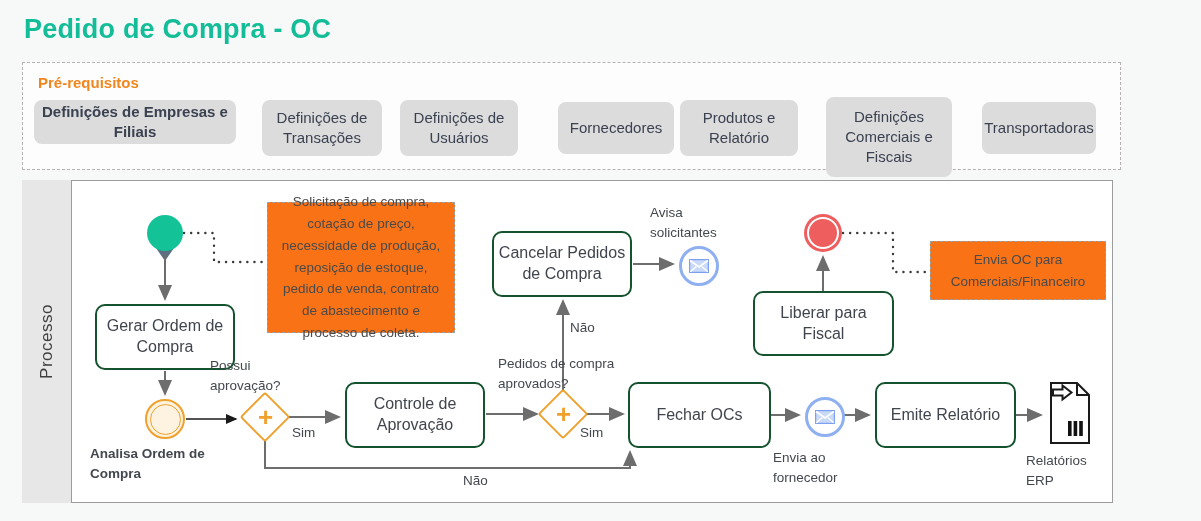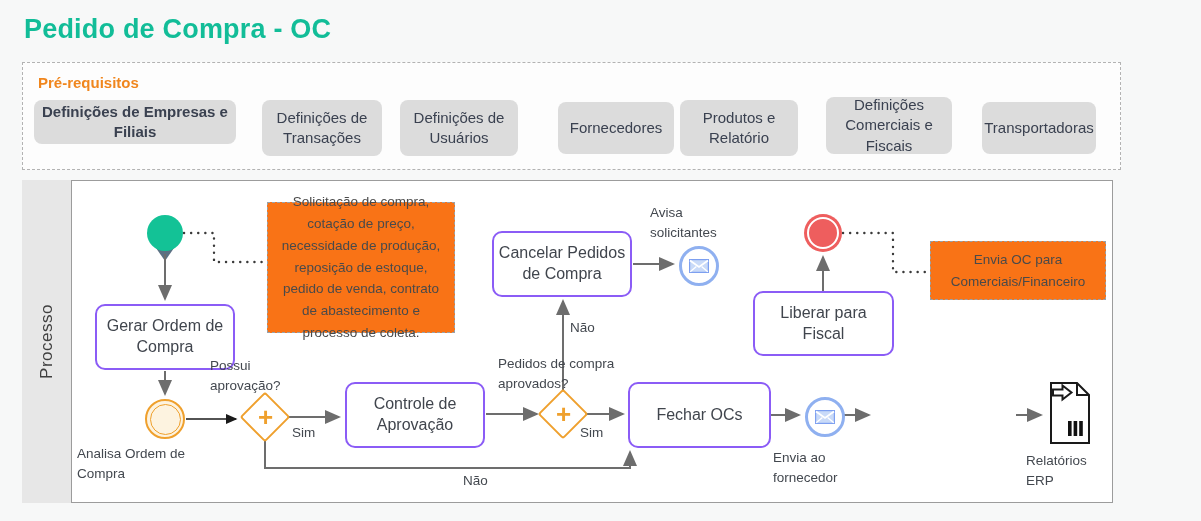--- a/index.html
+++ b/index.html
@@ -15,21 +15,21 @@
   .chip{position:absolute;background:#dcdcdc;border-radius:8px;display:flex;align-items:center;justify-content:center;text-align:center;color:#3a4150;font-size:15px;line-height:1.35;padding:4px 8px;box-sizing:border-box;cursor:pointer;}
 
   
   .lane-strip{position:absolute;left:22px;top:180px;width:49px;height:323px;background:#e7e7e7;display:flex;align-items:center;justify-content:center;z-index:0;}
   .lane-strip span{writing-mode:vertical-rl;transform:rotate(180deg);font-size:17px;color:#3f3f3f;letter-spacing:.5px;}
   .lane-content{position:absolute;left:71px;top:180px;width:1042px;height:323px;background:#ffffff;border:1px solid #9c9c9c;box-sizing:border-box;z-index:0;}
 
   .connector-layer{position:absolute;left:0;top:0;width:1201px;height:521px;z-index:1;pointer-events:none;}
 
   
-  .task{position:absolute;background:#fff;border:2px solid #8b5cf6;border-radius:10px;display:flex;align-items:center;justify-content:center;text-align:center;font-size:16px;color:#40454d;line-height:1.3;padding:4px;box-sizing:border-box;z-index:2;cursor:pointer;}
+  .task{position:absolute;background:#fff;border:2px solid #14532d;border-radius:10px;display:flex;align-items:center;justify-content:center;text-align:center;font-size:16px;color:#40454d;line-height:1.3;padding:4px;box-sizing:border-box;z-index:2;cursor:pointer;}
   .start-ev{position:absolute;left:147px;top:215px;width:36px;height:36px;border-radius:50%;background:#13c296;z-index:2;}
   .end-ev{position:absolute;left:804px;top:214px;width:38px;height:38px;border-radius:50%;background:#ee5e5e;z-index:2;}
   .end-ev-inner{position:absolute;inset:3px;border:2px solid #fff;border-radius:50%;}
   .analisa-ev{position:absolute;left:145px;top:399px;width:40px;height:40px;border-radius:50%;border:2px solid #efa02d;background:#fdf3e0;box-sizing:border-box;z-index:2;}
   .analisa-inner{position:absolute;inset:2.5px;border:1.5px solid #efa02d;border-radius:50%;}
   .gateway{position:absolute;width:32px;height:32px;background:#fff;border:2.5px solid #efa02d;border-radius:3px;transform:rotate(45deg);box-sizing:content-box;z-index:2;}
   .gw-plus{position:absolute;width:37px;height:37px;display:flex;align-items:center;justify-content:center;font-size:26px;font-weight:700;color:#efa02d;z-index:3;pointer-events:none;}
   .msg-ev{position:absolute;width:34px;height:34px;border:3px solid #8fb0f0;border-radius:50%;background:#fff;display:flex;align-items:center;justify-content:center;z-index:2;}
   .doc-icon{position:absolute;left:1046px;top:381px;z-index:2;}
 
@@ -45,21 +45,21 @@
 
   <div class="page-title">Pedido de Compra - OC</div>
 
   <div class="prereq-box"></div>
   <div class="prereq-label">Pré-requisitos</div>
   <div class="chip" style="left:34px;top:100px;width:202px;height:44px;font-weight:bold;">Definições de Empresas e Filiais</div>
   <div class="chip" style="left:262px;top:100px;width:120px;height:56px;">Definições de Transações</div>
   <div class="chip" style="left:400px;top:100px;width:118px;height:56px;">Definições de Usuários</div>
   <div class="chip" style="left:538px;top:102px;width:116px;height:52px;margin-left:20px;">Fornecedores</div>
   <div class="chip" style="left:680px;top:100px;width:118px;height:56px;">Produtos e Relatório</div>
-  <div class="chip" style="left:826px;top:97px;width:126px;height:57px;">Definições Comerciais e Fiscais</div>
+  <div class="chip" style="left:826px;top:97px;width:126px;height:80px;">Definições Comerciais e Fiscais</div>
   <div class="chip" style="left:982px;top:102px;width:114px;height:52px;">Transportadoras</div>
 
   <div class="lane-strip">
     <span>Processo</span>
   </div>
   <div class="lane-content"></div>
 
   <svg class="connector-layer" width="1201" height="521" viewBox="0 0 1201 521">
     <defs>
       <marker id="ah" markerWidth="9" markerHeight="8" refX="7" refY="3.5" orient="auto">
@@ -95,20 +95,21 @@
     </div>
   <div class="analisa-ev">
       <div class="analisa-inner"></div>
     </div>
 
   <div class="task" style="left:95px;top:304px;width:140px;height:66px;">Gerar Ordem de Compra</div>
   <div class="task" style="left:345px;top:382px;width:140px;height:66px;">Controle de Aprovação</div>
   <div class="task" style="left:492px;top:231px;width:140px;height:66px;">Cancelar Pedidos de Compra</div>
   <div class="task" style="left:628px;top:382px;width:143px;height:66px;">Fechar OCs</div>
   <div class="task" style="left:753px;top:291px;width:141px;height:65px;">Liberar para Fiscal</div>
+  <div class="task" style="left:875px;top:382px;width:141px;height:66px;">Emite Relatório</div>
 
   <div class="gateway" style="left:247px;top:399px;"></div>
   <div class="gw-plus" style="left:247px;top:399px;">+</div>
   <div class="gateway" style="left:545px;top:396px;"></div>
   <div class="gw-plus" style="left:545px;top:396px;">+</div>
 
   <div class="msg-ev" style="left:679px;top:246px;">
     <svg width="20" height="14" viewBox="0 0 20 14">
       <rect x="0.6" y="0.6" width="18.8" height="12.8" fill="#c9daf8" stroke="#7d9ff0" stroke-width="1.2"></rect>
       <path d="M1,1.6 L10,8 L19,1.6" stroke="#ffffff" stroke-width="1.8" fill="none"></path>
@@ -130,21 +131,21 @@
       <path d="M7,8.5 H16.5 V4.5 L25.5,11.5 L16.5,18.5 V14.5 H7 Z" fill="#ffffff" stroke="#1a1a1a" stroke-width="2"></path>
       <rect x="22" y="40" width="3.6" height="15" fill="#111111"></rect>
       <rect x="27.6" y="40" width="3.6" height="15" fill="#111111"></rect>
       <rect x="33.2" y="40" width="3.6" height="15" fill="#111111"></rect>
     </svg>
   </div>
 
   <div class="annotation" style="left:267px;top:202px;width:188px;height:131px;">Solicitação de compra, cotação de preço, necessidade de produção, reposição de estoque, pedido de venda, contrato de abastecimento e processo de coleta.</div>
   <div class="annotation" style="left:930px;top:241px;width:176px;height:59px;">Envia OC para Comerciais/Financeiro</div>
 
-  <div class="flow-label" style="left:77px;top:444px;width:150px;">Analisa Ordem de Compra</div>
+  <div class="flow-label" style="left:90px;top:444px;width:150px;font-weight:bold;">Analisa Ordem de Compra</div>
   <div class="flow-label" style="left:210px;top:356px;width:110px;">Possui aprovação?</div>
   <div class="flow-label" style="left:292px;top:423px;width:44px;">Sim</div>
   <div class="flow-label" style="left:498px;top:354px;width:130px;">Pedidos de compra aprovados?</div>
   <div class="flow-label" style="left:580px;top:423px;width:44px;">Sim</div>
   <div class="flow-label left" style="left:570px;top:318px;width:44px;">Não</div>
   <div class="flow-label" style="left:463px;top:471px;width:46px;">Não</div>
   <div class="flow-label" style="left:650px;top:203px;width:100px;">Avisa solicitantes</div>
   <div class="flow-label" style="left:773px;top:448px;width:100px;">Envia ao fornecedor</div>
   <div class="flow-label" style="left:1026px;top:451px;width:90px;">Relatórios ERP</div>
 

